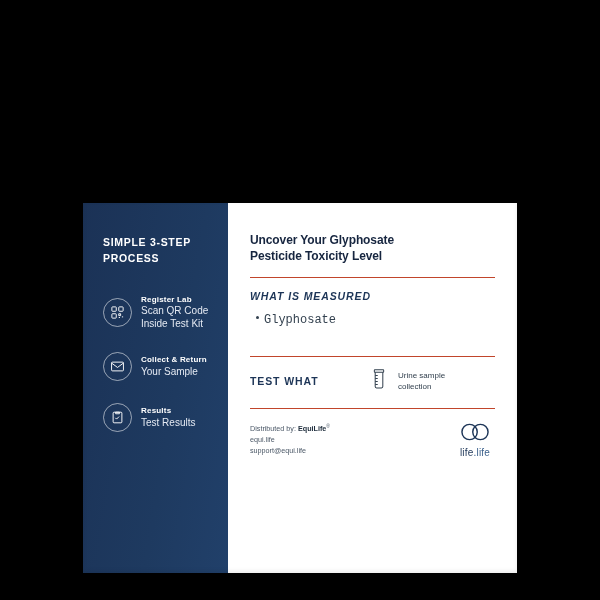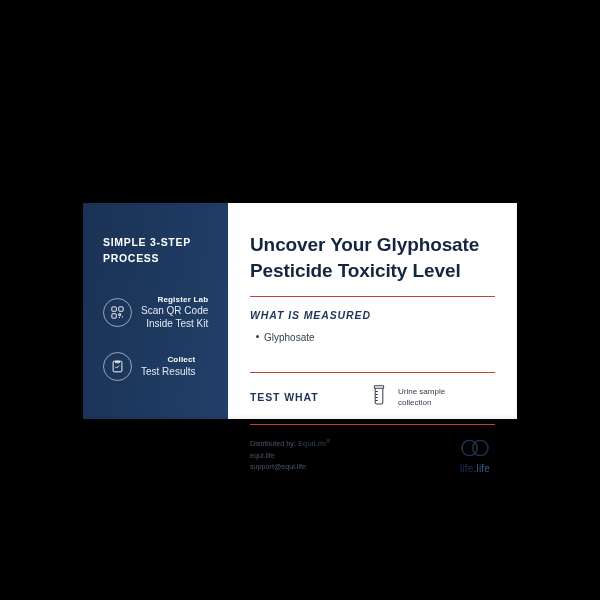--- a/index.html
+++ b/index.html
@@ -20,21 +20,21 @@
     height: 600px;
     background: #000000;
   }
 
   
   #box {
     position: absolute;
     left: 83px;
     top: 203px;
     width: 434px;
-    height: 216px;
+    height: 370px;
     background: #ffffff;
     display: flex;
     box-shadow: 0 2px 6px rgba(0,0,0,0.45);
   }
 
   
   #left-panel {
     width: 145px;
     height: 100%;
     background: #1d3557;
@@ -62,21 +62,21 @@
     width: 27px;
     height: 27px;
     border-radius: 50%;
     border: 1px solid rgba(255,255,255,0.55);
     display: flex;
     align-items: center;
     justify-content: center;
     margin-right: 9px;
   }
   .step-icon svg { display: block; }
-  .step-text { line-height: 1.28; text-align: right; }
+  .step-text { line-height: 1.28; }
   .step-title {
     font-size: 8px;
     font-weight: bold;
     letter-spacing: 0.2px;
     display: block;
   }
   .step-sub {
     font-size: 10px;
     font-weight: normal;
     color: #e4e9f2;
@@ -86,21 +86,21 @@
   
   #right-panel {
     flex: 1;
     height: 100%;
     box-sizing: border-box;
     padding: 29px 22px 0 22px;
     position: relative;
     background: #ffffff;
   }
   #headline {
-    font-size: 19px;
+    font-size: 12px;
     font-weight: bold;
     color: #16253f;
     line-height: 1.35;
     letter-spacing: -0.1px;
     margin: 0;
   }
   .rule {
     height: 1px;
     background: #c1452b;
     margin: 13px 0 0 0;
@@ -113,24 +113,25 @@
     letter-spacing: 0.9px;
     margin: 12px 0 0 0;
     font-style: italic;
   }
   #measured-list {
     margin: 9px 0 0 0;
     padding: 0 0 0 14px;
     list-style: none;
   }
   #measured-list li {
-    font-size: 10px;
+    font-size: 12px;
     color: #33414f;
     line-height: 1.5;
     position: relative;
+    font-family: Liberation Mono, monospace;
   }
   #measured-list li:before {
     content: "";
     position: absolute;
     left: -8px;
     top: 4.5px;
     width: 3px;
     height: 3px;
     border-radius: 50%;
     background: #33414f;
@@ -220,31 +221,43 @@
             <path d="M14 20h2"></path>
           </svg>
         </span>
         <span class="step-text">
           <span class="step-title">Register Lab</span>
           <span class="step-sub">Scan QR Code</span>
           <span class="step-sub">Inside Test Kit</span>
         </span>
       </div>
 
+      <div class="step">
+        <span class="step-icon">
+          <svg width="15" height="15" viewBox="0 0 24 24" fill="none" stroke="#ffffff" stroke-width="1.5">
+            <rect x="2.5" y="5" width="19" height="14" rx="1.5"></rect>
+            <path d="M2.5 6.5 12 13.5 21.5 6.5"></path>
+          </svg>
+        </span>
+        <span class="step-text">
+          <span class="step-title">Collect &amp; Return</span>
+          <span class="step-sub">Your Sample</span>
+        </span>
+      </div>
 
       <div class="step">
         <span class="step-icon">
           <svg width="15" height="15" viewBox="0 0 24 24" fill="none" stroke="#ffffff" stroke-width="1.5">
             <rect x="5" y="3.5" width="14" height="17" rx="1.5"></rect>
             <path d="M9 3.5h6v2.5H9z"></path>
             <path d="M8.5 12.5l2 2 4-4"></path>
           </svg>
         </span>
         <span class="step-text">
-          <span class="step-title">Collect</span>
+          <span class="step-title">Results</span>
           <span class="step-sub">Test Results</span>
         </span>
       </div>
     </div>
 
     <div id="right-panel">
       <div id="headline">
         <div>Uncover Your Glyphosate</div>
         <div>Pesticide Toxicity Level</div>
       </div>

